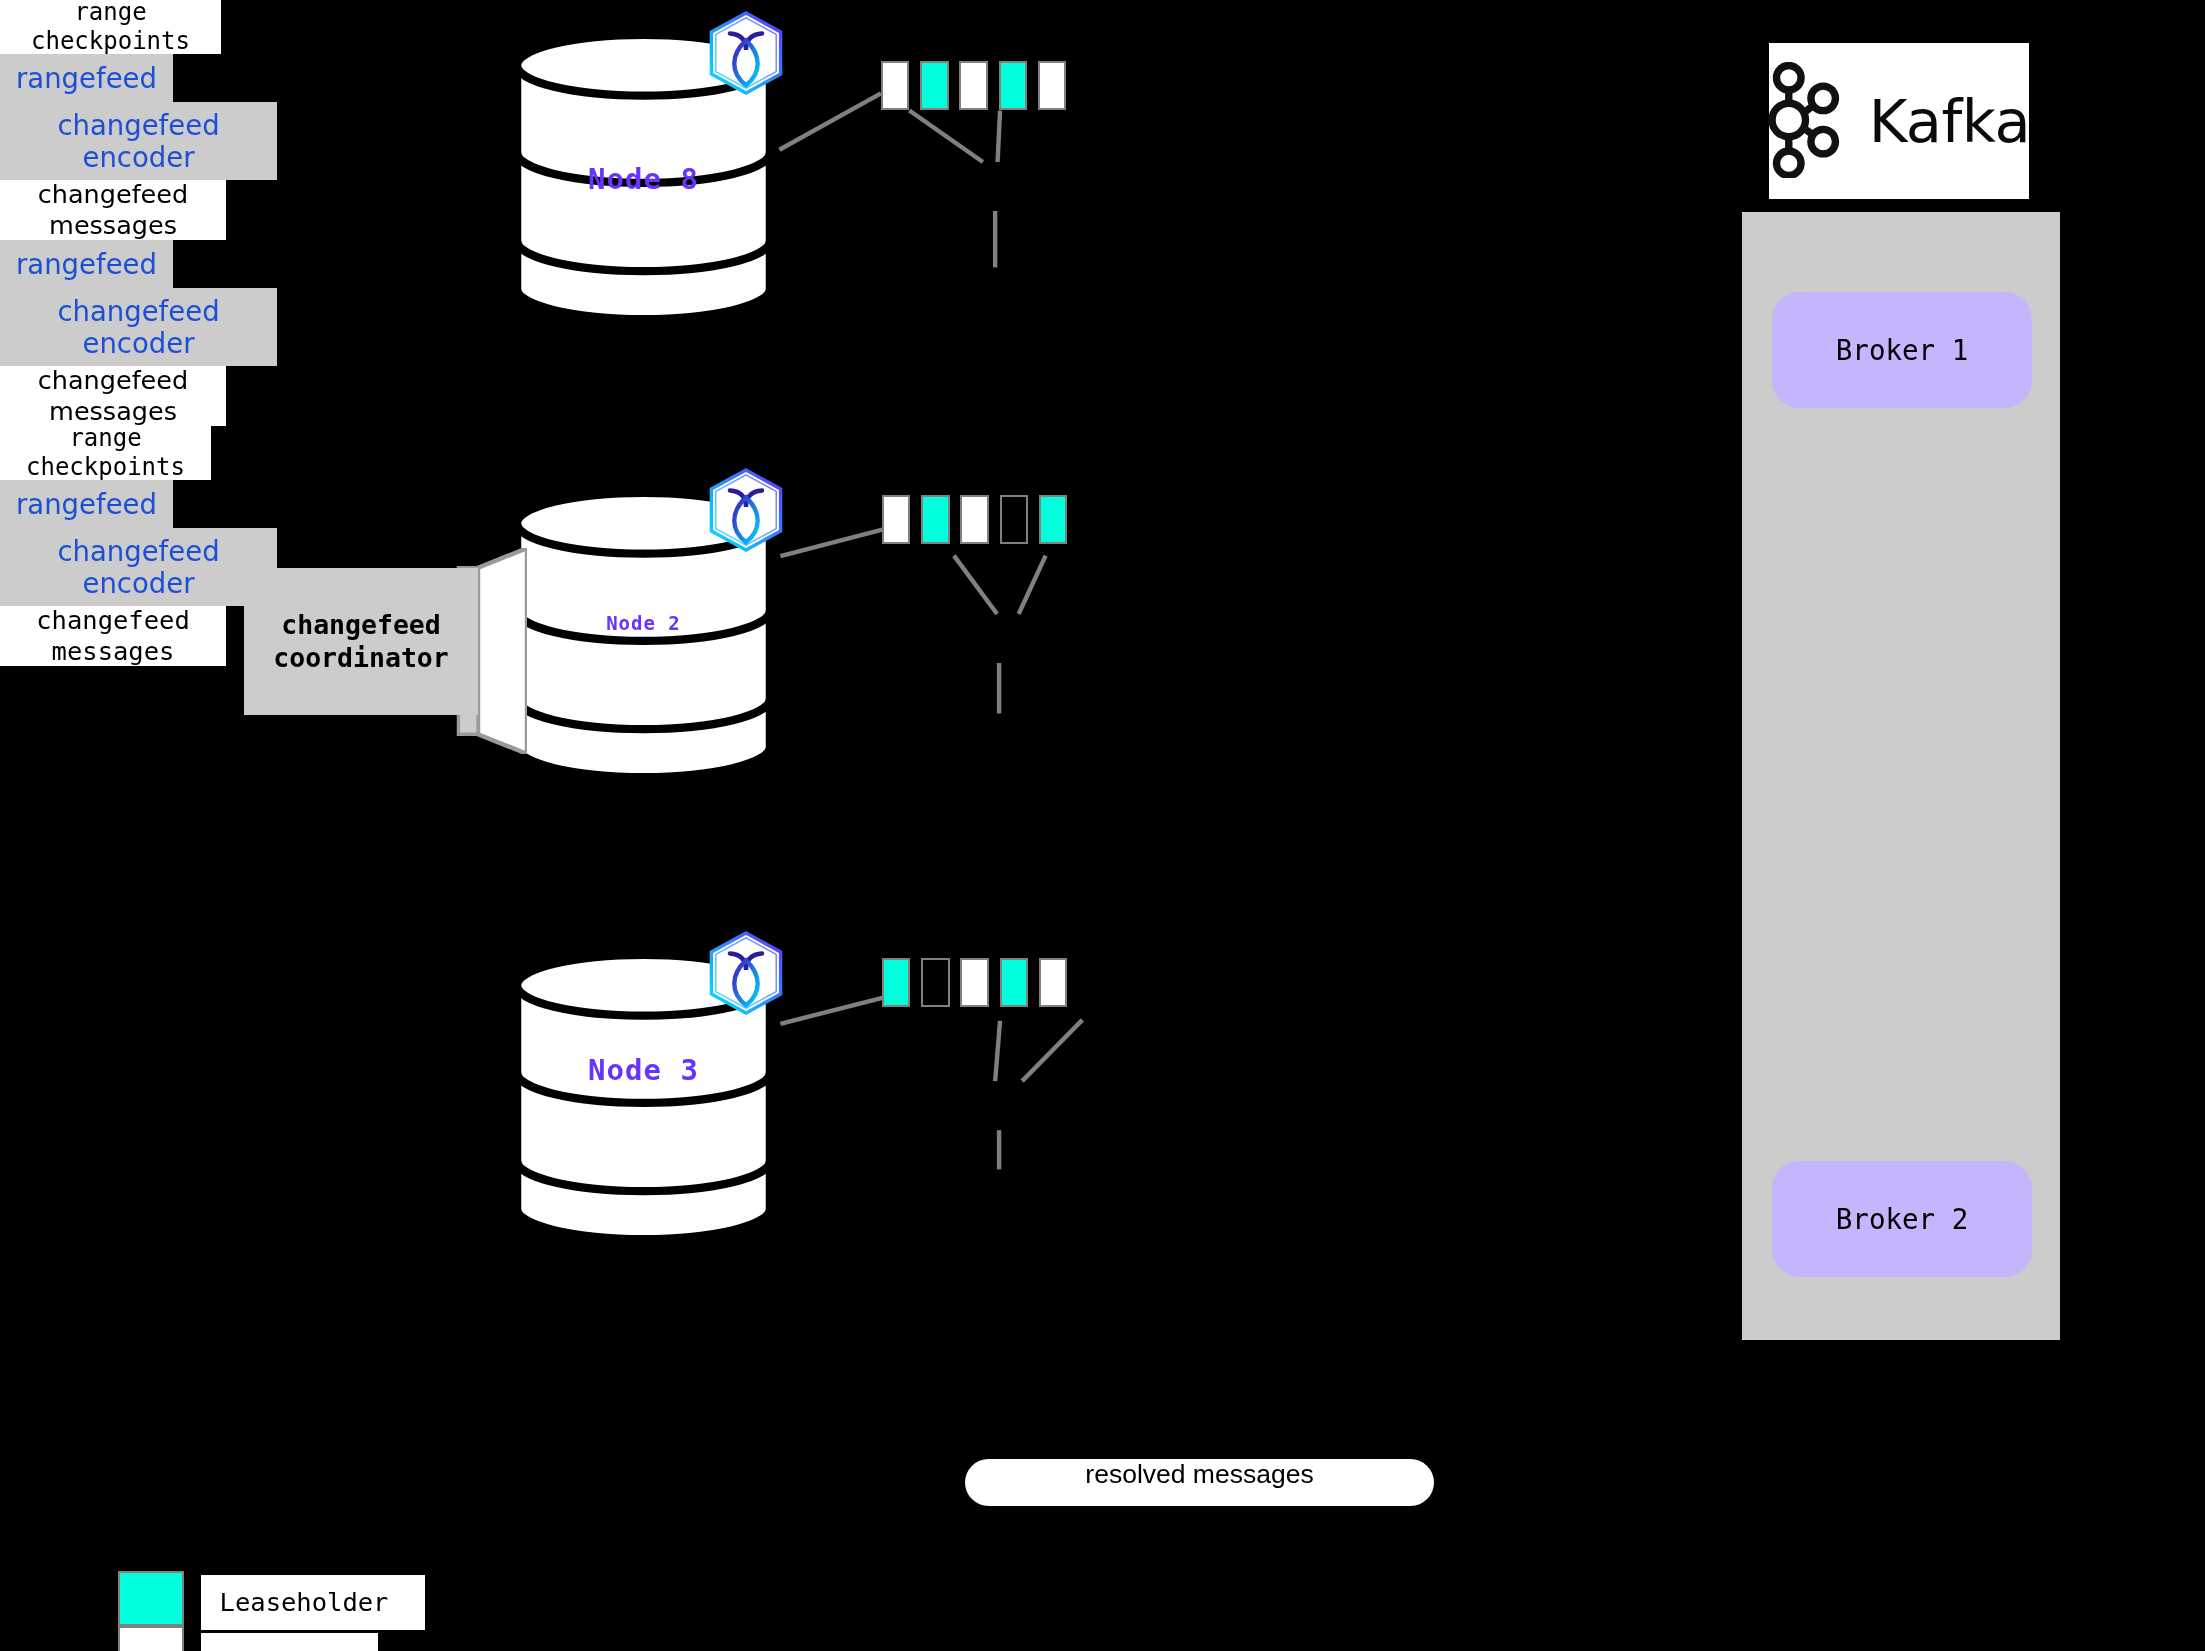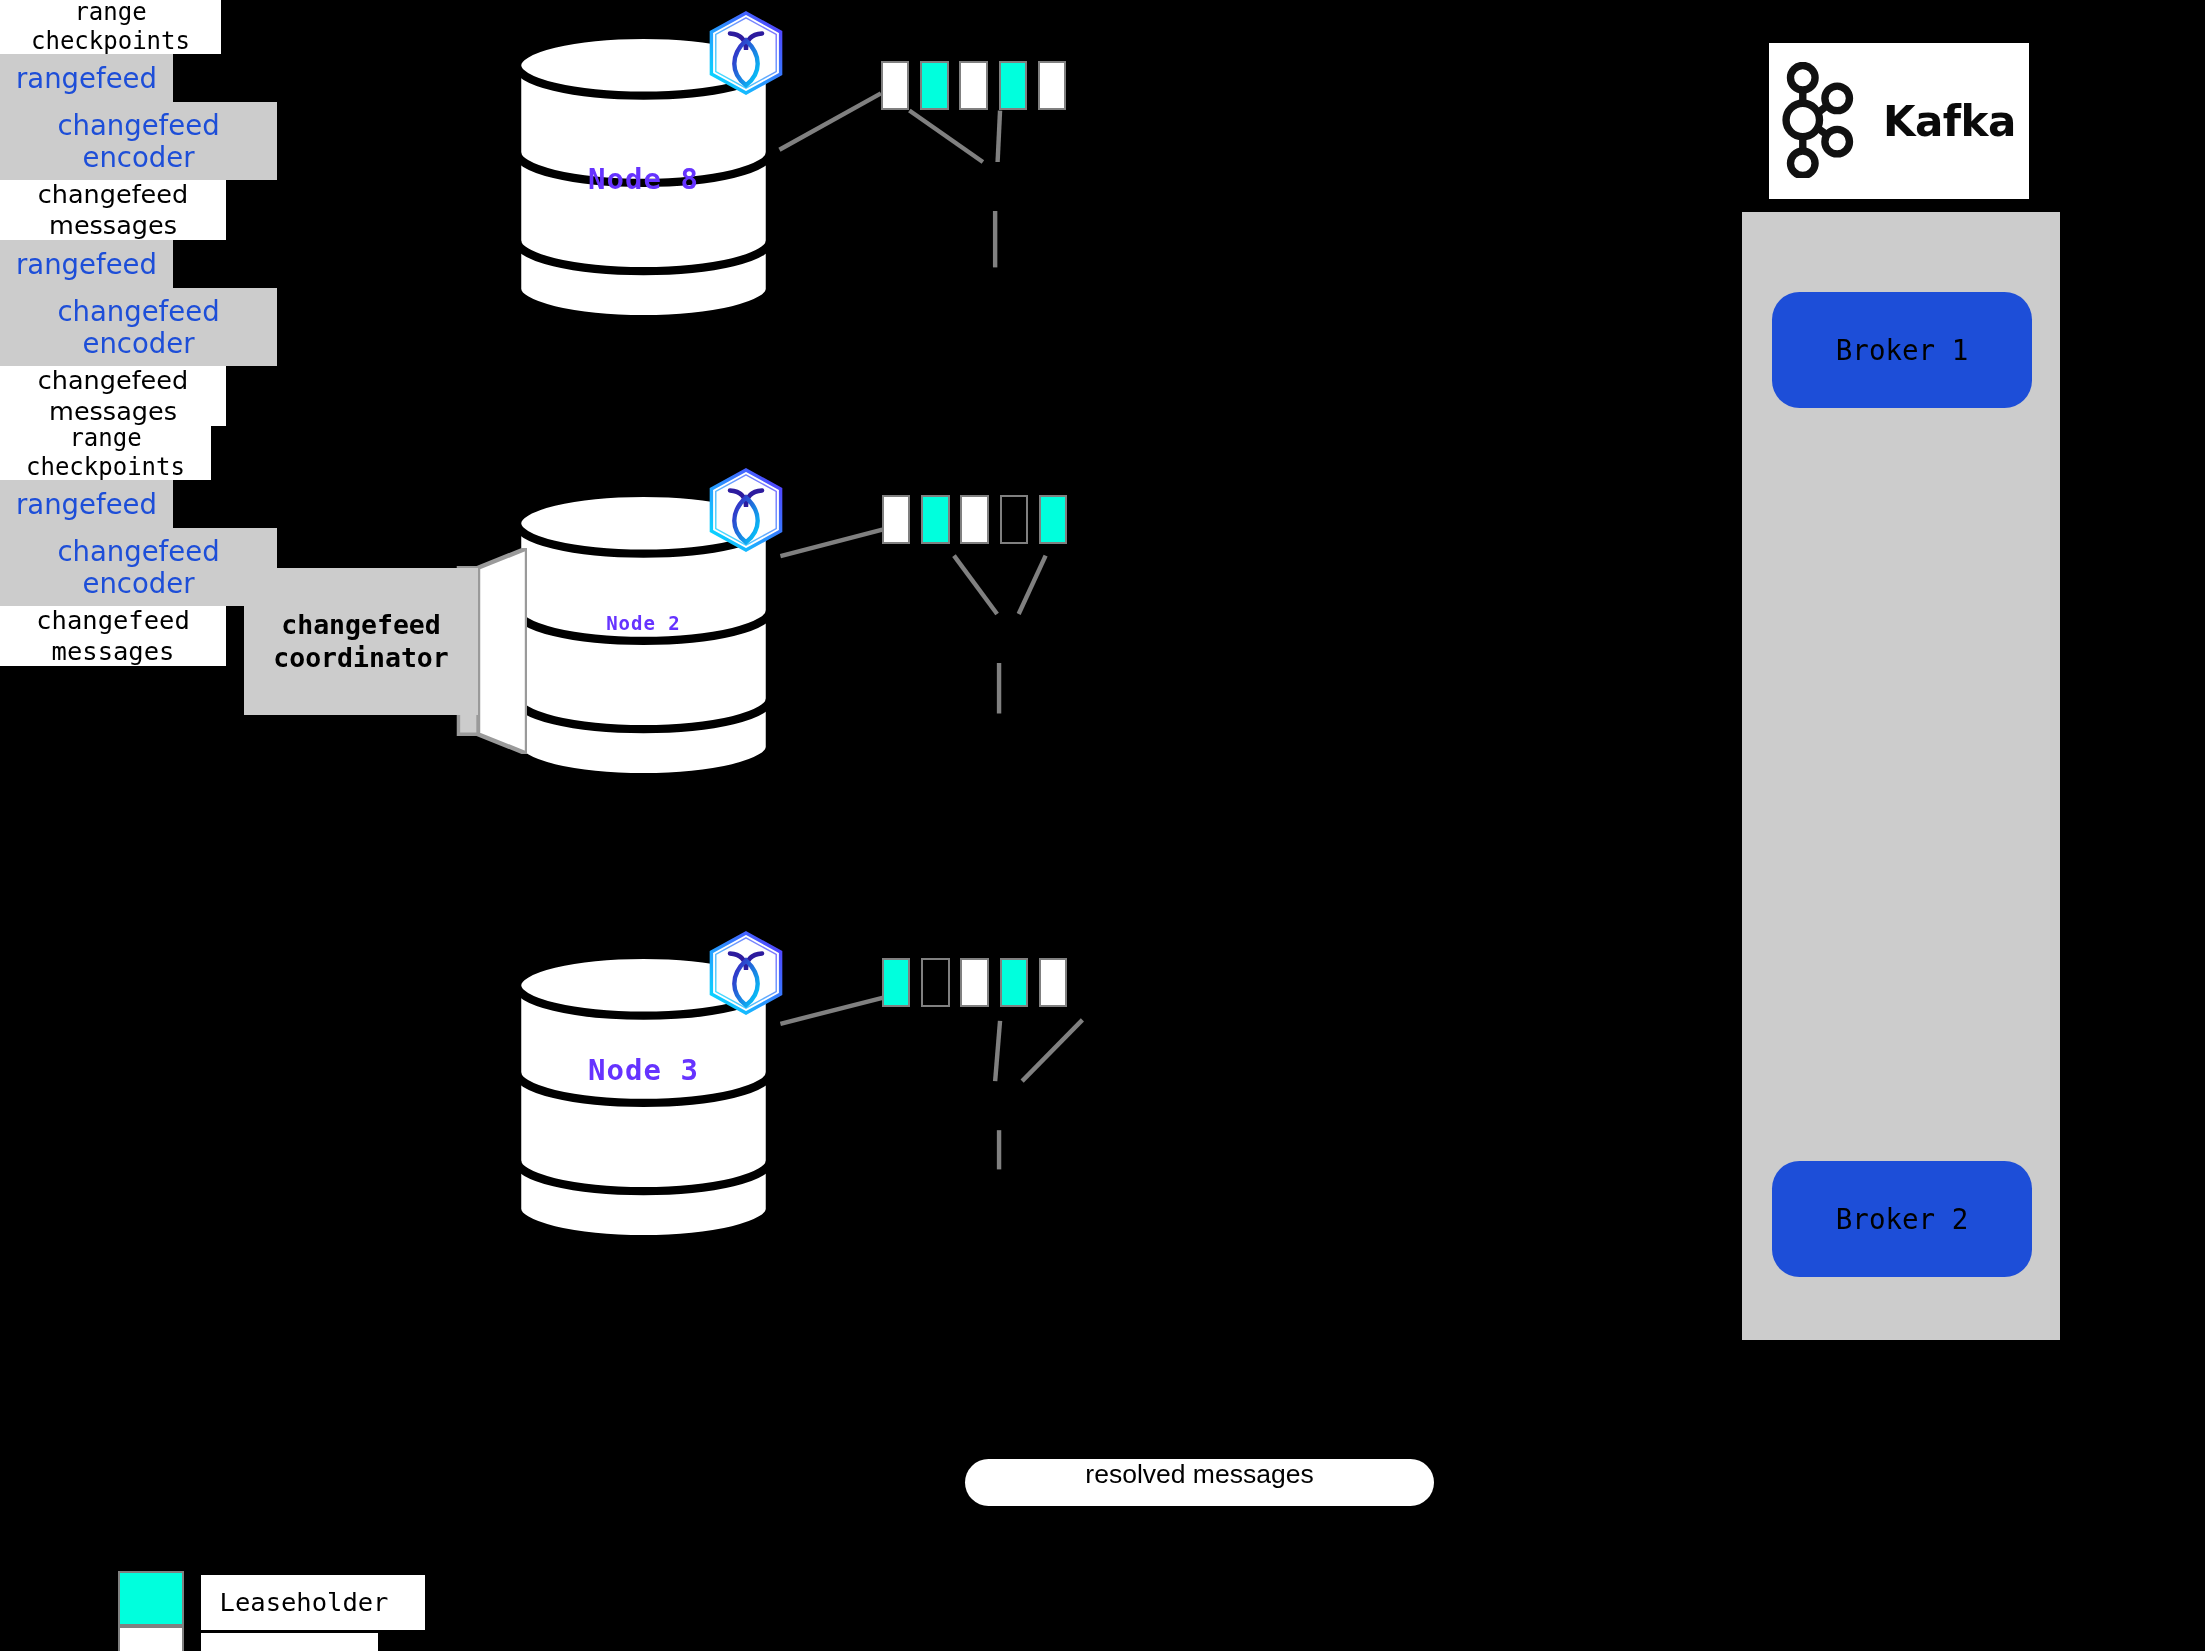--- a/index.html
+++ b/index.html
@@ -50,25 +50,25 @@
     position:absolute;left:0;top:0;background:#cccccc;color:#000;
     font-family:"DejaVu Sans Mono", monospace;font-weight:bold;
     display:flex;flex-direction:column;align-items:center;justify-content:center;
     line-height:1.25;text-align:center;white-space:pre;
   }
 
   
   .kpanel{position:absolute;background:#cccccc;}
   .klogo{position:absolute;background:#ffffff;display:flex;align-items:center;justify-content:center;gap:11.8px;}
   .klogo .ktext{
-    font-family:"DejaVu Sans", sans-serif;font-weight:bold;color:#0a0a0a;
-    font-size:42px;letter-spacing:-0.5px;margin-left:15px;
+    font-family:"DejaVu Sans", sans-serif;font-weight:normal;color:#0a0a0a;
+    font-size:59px;letter-spacing:-0.5px;margin-left:15px;
   }
   .broker{
-    position:absolute;background:#1d4ed8;border-radius:27.5px;
+    position:absolute;background:#c4b5fd;border-radius:27.5px;
     display:flex;align-items:center;justify-content:center;
     font-family:"DejaVu Sans Mono", monospace;color:#000;
     white-space:pre;
   }
 
   
   .pill{
     position:absolute;background:#ffffff;border-radius:490px;
     display:flex;justify-content:center;
     font-family:Liberation Sans, sans-serif;color:#000;white-space:pre;

